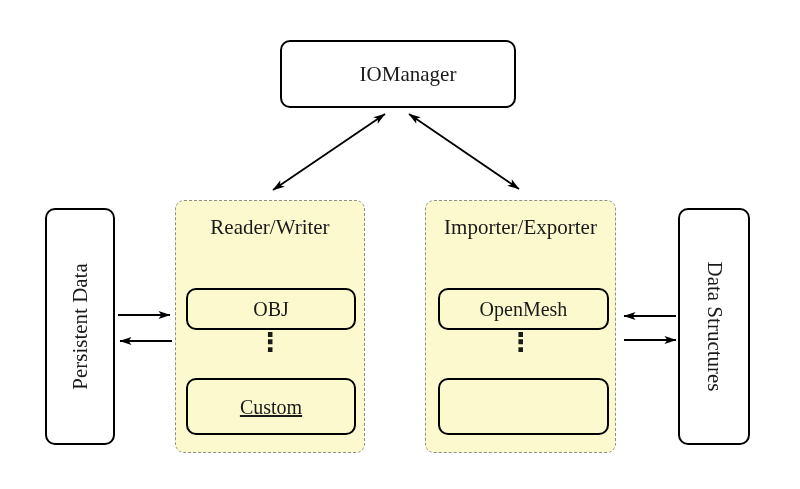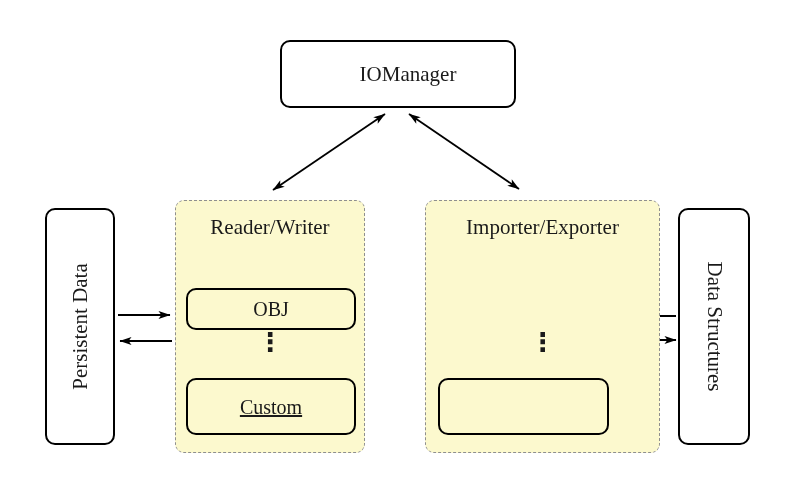--- a/index.html
+++ b/index.html
@@ -44,21 +44,21 @@
 
   
   .container{
     position:absolute;
     top:200px;height:253px;
     background:var(--container-fill);
     border:1.6px dashed var(--container-border);
     border-radius:9px;
   }
   .container.rw{left:175px;width:190px;}
-  .container.ie{left:425px;width:235px;padding-left:44px;}
+  .container.ie{left:425px;width:191px;padding-left:44px;}
   .ctitle{
     position:absolute;top:14px;left:0;width:100%;
     text-align:center;font-size:21px;
   }
   .inner{
     position:absolute;
     border:2.5px solid var(--node-border);
     border-radius:10px;
     background:transparent;
     display:flex;flex-direction:column;align-items:center;justify-content:center;
@@ -114,18 +114,21 @@
       <span>OBJ</span>
     </div>
     <div class="dots">⋮</div>
     <div class="inner bottom">
       <span class="line">Custom</span>
     </div>
   </div>
 
   <div class="container ie">
     <div class="ctitle">Importer/Exporter</div>
+    <div class="inner top">
+      <span>OpenMesh</span>
+    </div>
     <div class="dots">⋮</div>
     <div class="inner bottom">
     </div>
   </div>
 
 </div>
 
 </body></html>

